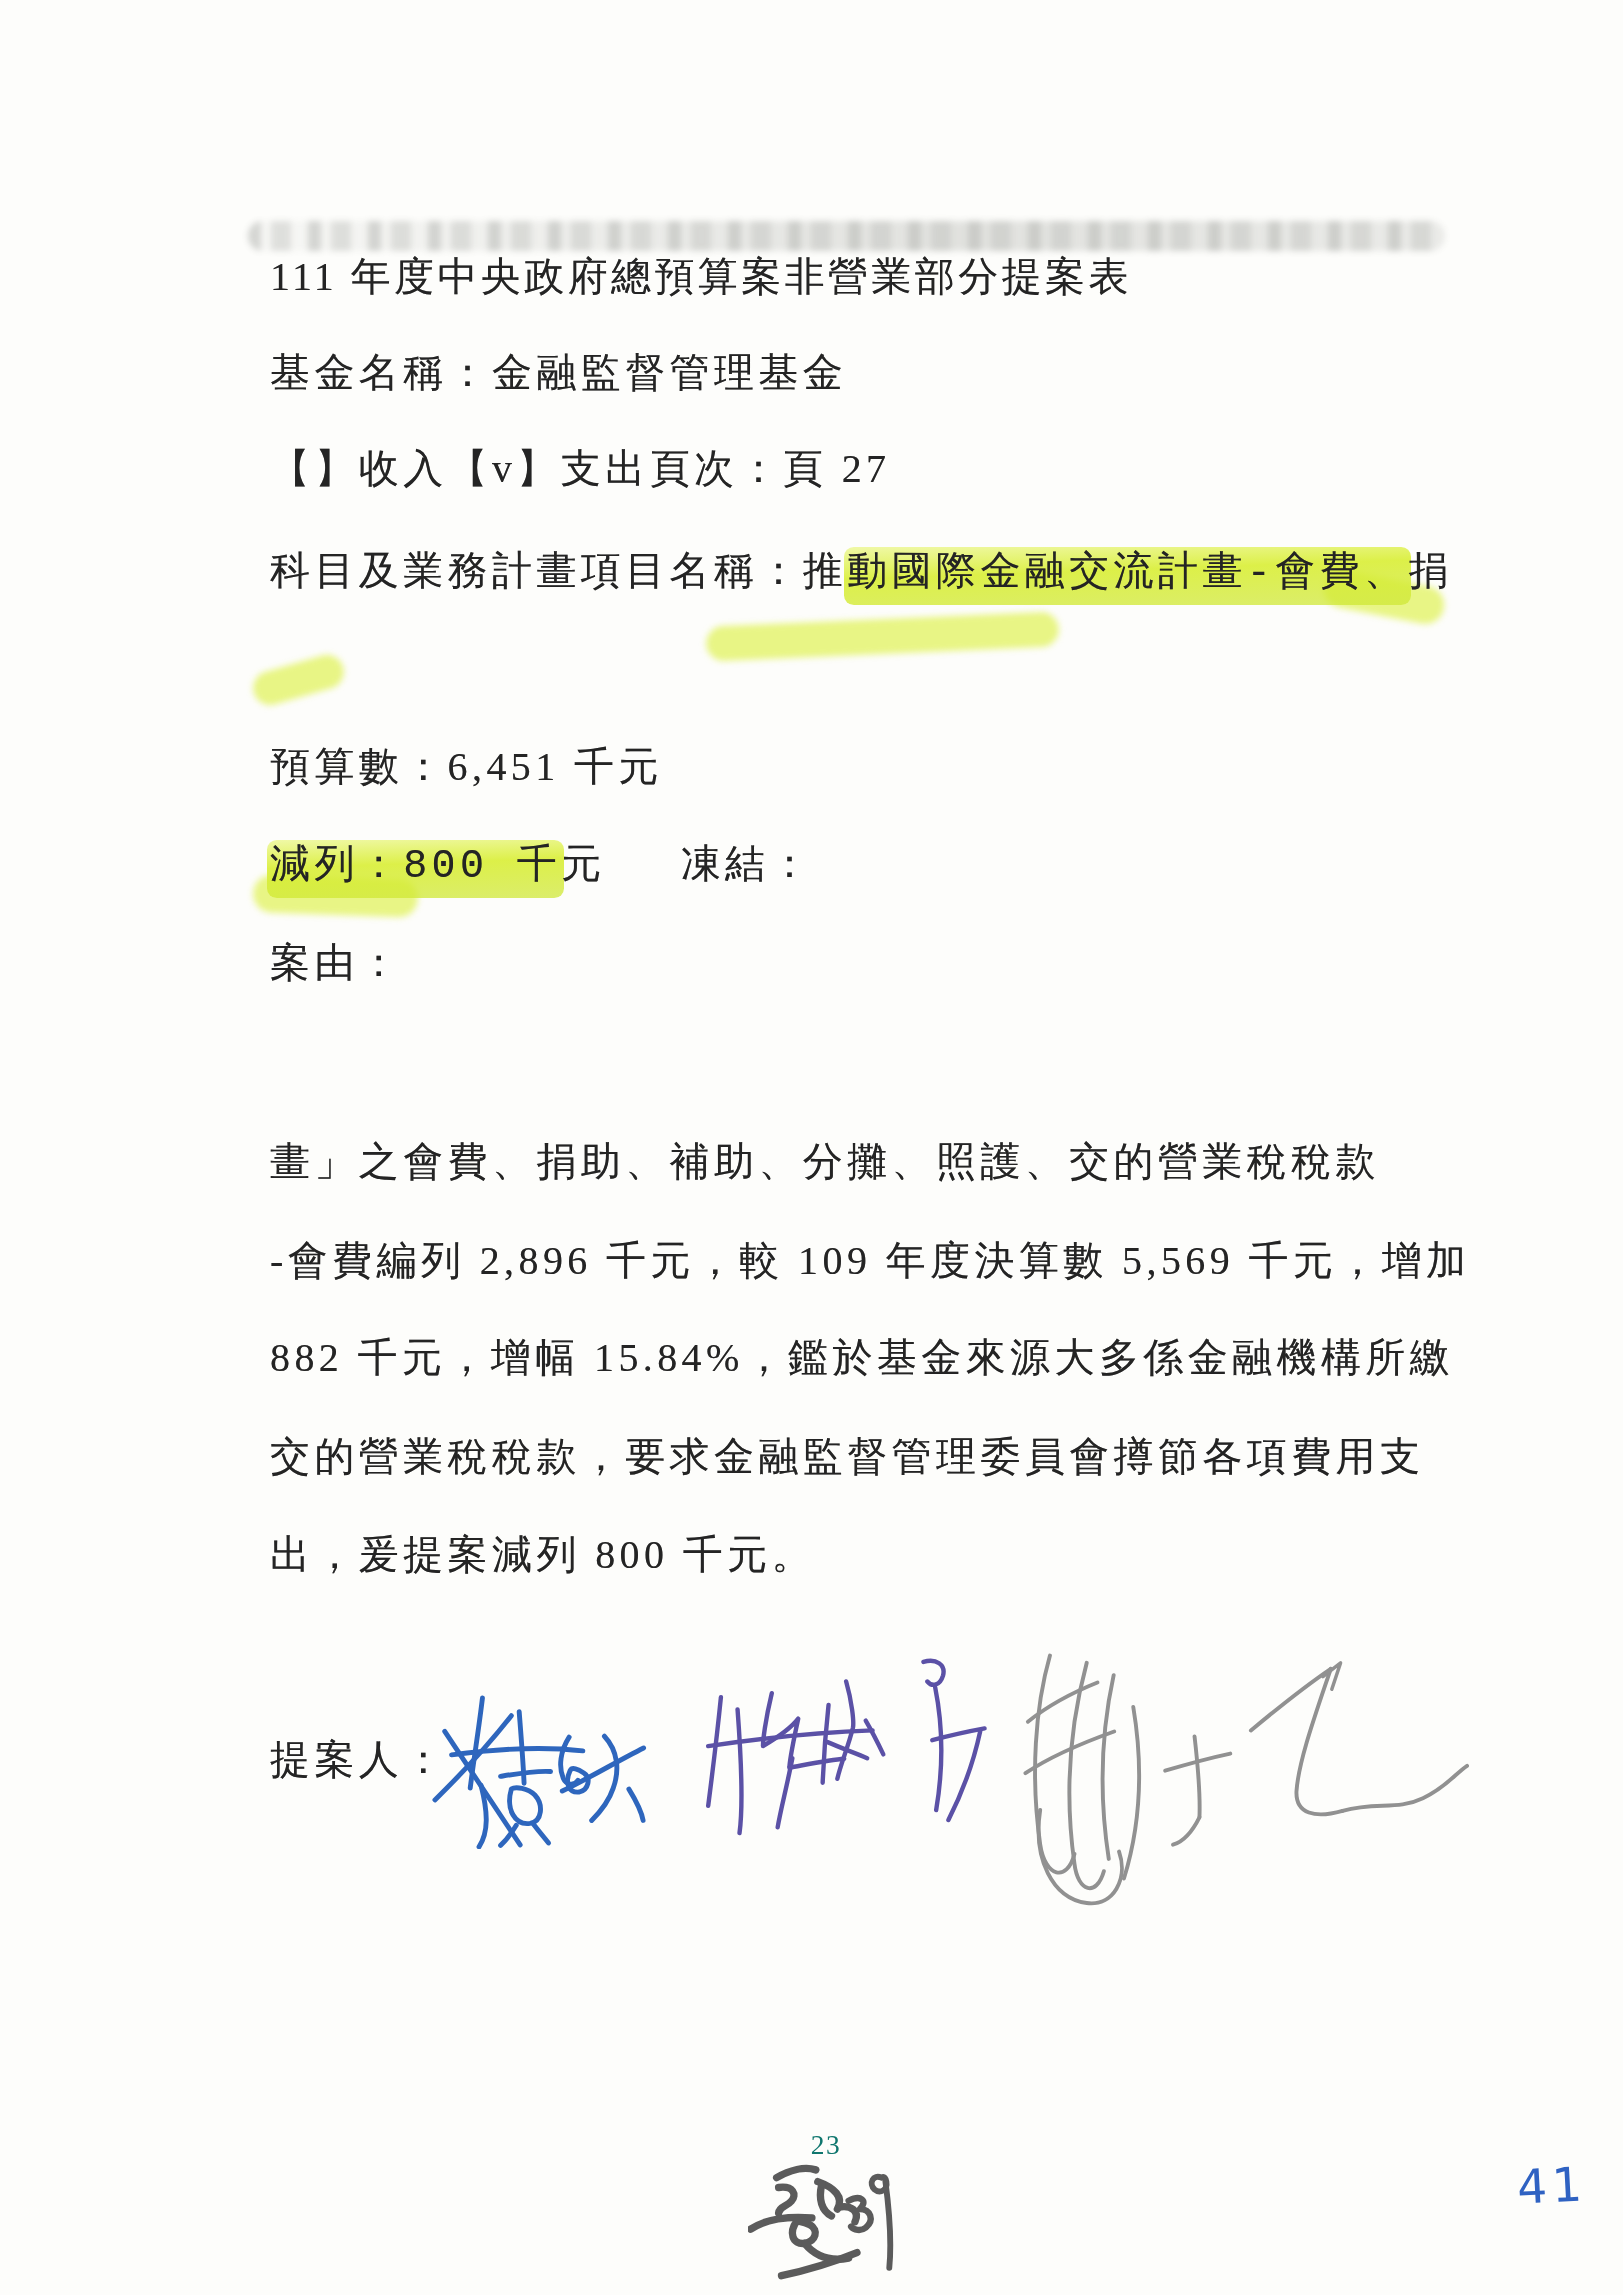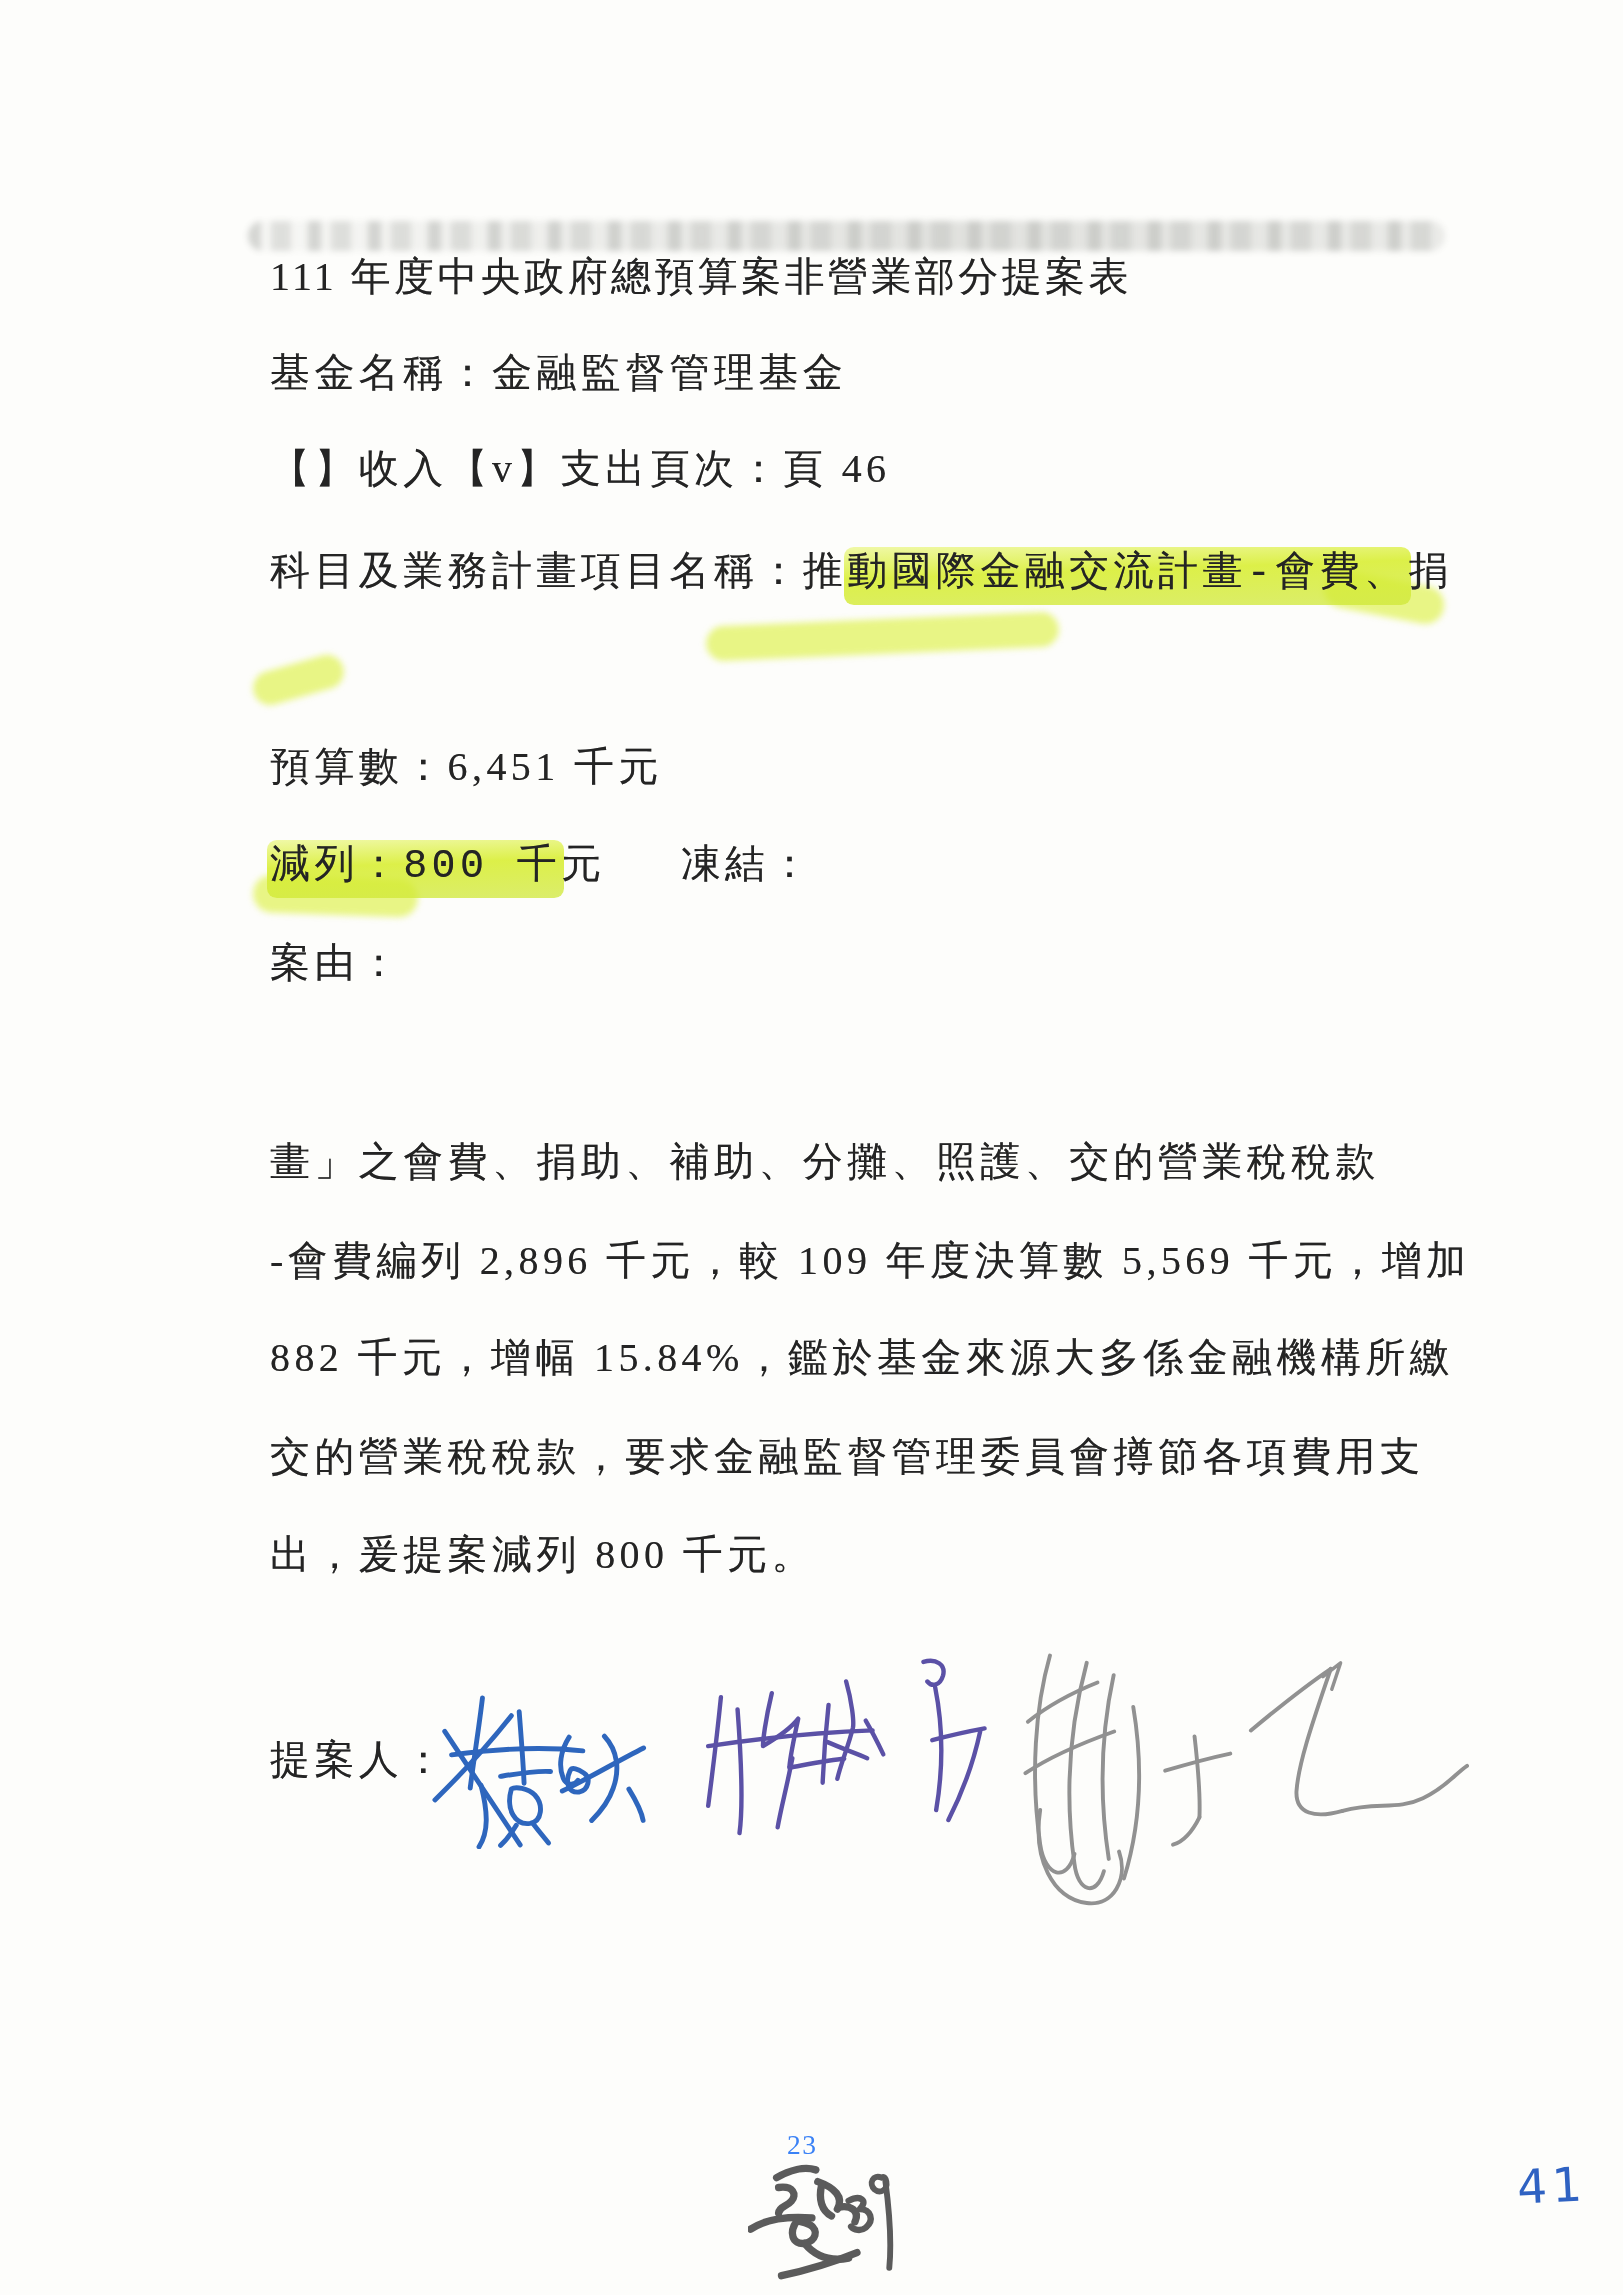--- a/index.html
+++ b/index.html
@@ -35,22 +35,22 @@
     position:absolute;background:rgba(219,240,62,.62);
     filter:blur(3.4px);border-radius:29px;pointer-events:none;
   }
   .blob1{left:706px;top:619px;width:353px;height:35px;transform:rotate(-2.5deg);}
   .blob2{left:1323px;top:578px;width:122px;height:38px;transform:rotate(11deg);}
   .blob3{left:253px;top:877px;width:165px;height:38px;transform:rotate(2deg);}
   .blob4{left:252px;top:663px;width:93px;height:34px;transform:rotate(-16deg);}
   .sig{position:absolute;}
   .sig path{fill:none;stroke-linecap:round;stroke-linejoin:round;}
   .page-number{
-    position:absolute;left:787px;top:2129px;width:78px;
-    font-size:27.5px;letter-spacing:1.5px;color:#3b82f6;
+    position:absolute;left:787px;top:2129px;width:78px;text-align:center;
+    font-size:27.5px;letter-spacing:1.5px;color:#0f766e;
   }
   .hand-41{
     position:absolute;left:1517px;top:2158px;
     font-size:47px;color:#2f62c2;transform:rotate(-3deg);
     font-family:"DejaVu Sans","Liberation Sans",sans-serif;
     letter-spacing:4.9px;
   }
 </style>
 </head>
 <body>
@@ -62,21 +62,21 @@
   <div class="blob blob1"></div>
   <div class="blob blob2"></div>
   <div class="blob blob3"></div>
   <div class="blob blob4"></div>
 
   <div class="line title-line" style="top:253px">111 年度中央政府總預算案非營業部分提案表</div>
 
   <div class="line" style="top:349px">基金名稱：金融監督管理基金</div>
 
   <div class="line" style="top:445px">
-    <span>【】</span><span>收入</span><span>【v】</span><span>支出</span><span>頁次：頁 46</span>
+    <span>【】</span><span>收入</span><span>【v】</span><span>支出</span><span>頁次：頁 27</span>
   </div>
 
   <div class="line" style="top:547px">
     <span>科目及業務計畫項目名稱：推</span><span class="hl">動國際金融交流計畫-會費、</span><span>捐</span>
   </div>
 
 
   <div class="line" style="top:743px">預算數：6,451 千元</div>
 
   <div class="line" style="top:840px">

